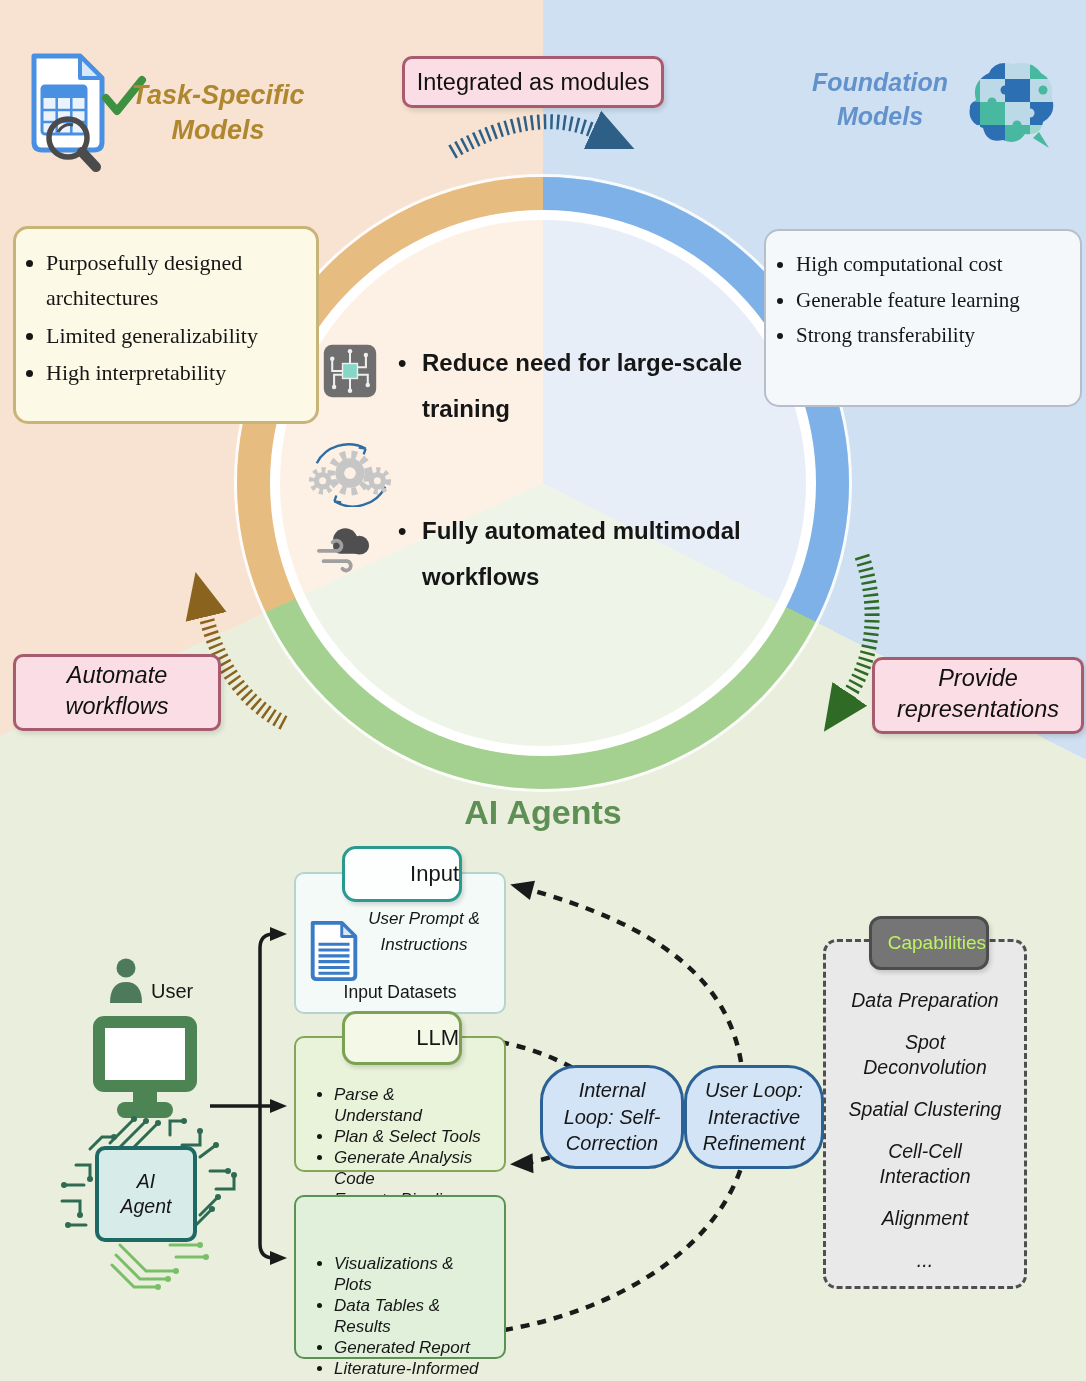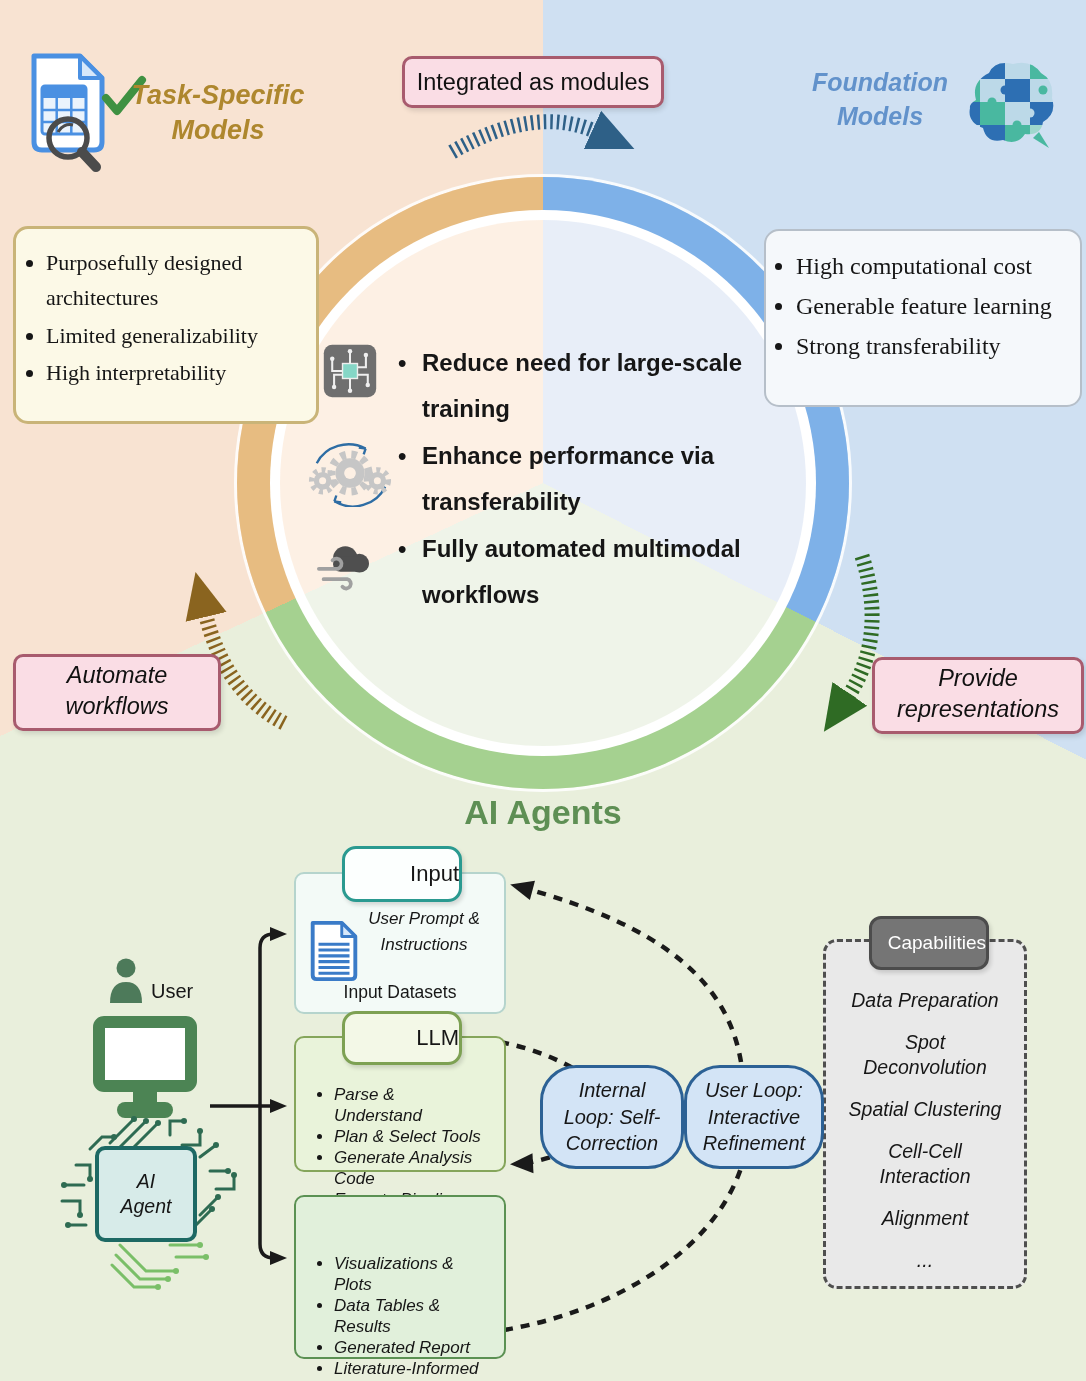--- a/index.html
+++ b/index.html
@@ -32,21 +32,21 @@
   .pink.integrated{left:402px;top:56px;width:256px;height:46px;line-height:46px;}
   .pink.automate{left:13px;top:654px;width:202px;height:68px;line-height:1.32;padding-top:3px;}
   .pink.provide{left:872px;top:657px;width:206px;height:68px;line-height:1.32;padding-top:3px;}
   
   .card{position:absolute;border-radius:15px;z-index:10;font-family:Liberation Serif, serif;}
   .card ul{margin:0;padding:14px 8px 12px 30px;}
   .card li{margin:3px 0;}
   .card.ts{left:13px;top:226px;width:300px;height:192px;background:#fcf9e7;border:3px solid #c9b478;
     font-size:22px;line-height:1.58;}
   .card.fm{left:764px;top:229px;width:314px;height:174px;background:#f5f8fb;border:2.5px solid #b6bfc9;
-    font-size:24px;line-height:1.55;}
+    font-size:21px;line-height:1.55;}
   
   .center-list{position:absolute;left:302px;top:340px;width:500px;z-index:10;}
   .c-row{display:flex;align-items:flex-start;margin-bottom:1px;}
   .c-icon{width:96px;display:flex;justify-content:center;flex:0 0 96px;}
   .c-text{position:relative;width:372px;font-size:24px;line-height:46px;margin-left:24px;font-weight:bold;}
   .c-text::before{content:"\2022";position:absolute;left:-24px;top:0;}
   .c-row:nth-child(1) .c-icon{margin-top:2px;}
   .c-row:nth-child(2) .c-icon{margin-top:8px;}
   .c-row:nth-child(3) .c-icon{margin-top:12px;}
   
@@ -63,21 +63,21 @@
   .box.llm ul,.box.outputs ul{margin:16px;padding:30px 2px 4px 22px;font-size:17px;line-height:1.24;font-style:italic;}
   .box.outputs ul{padding-top:40px;}
   .tab.outputs{left:342px;top:1167px;width:114px;height:58px;font-size:20px;line-height:1.3;padding-top:5px;
     background:#e4f2de;border:3.5px solid #3b7c3b;}
   .box.outputs{left:294px;top:1195px;width:208px;height:160px;background:#e1f0db;border:2.5px solid #5b9153;}
   .pill{position:absolute;border-radius:36px;background:#d3e4f6;border:3.5px solid #2c6195;
     text-align:center;font-size:20px;line-height:1.32;z-index:12;display:flex;align-items:center;justify-content:center;}
   .pill.internal{left:540px;top:1065px;width:138px;height:98px;}
   .pill.user{left:684px;top:1065px;width:134px;height:98px;}
   .tab.capabilities{left:869px;top:916px;width:114px;height:48px;line-height:48px;font-size:19px;
-    background:#757575;border:3px solid #4c4c4c;color:#ffffff;border-radius:12px;}
+    background:#757575;border:3px solid #4c4c4c;color:#bef264;border-radius:12px;}
   .box.capabilities{left:823px;top:939px;width:198px;height:344px;background:#e9e9e9;
     border:3px dashed #4f4f4f;border-radius:14px;}
   .cap-item{margin:0 0 17px 0;text-align:center;font-size:19.5px;line-height:1.28;}
   .cap-list{padding-top:46px;}
   
   .user-label{position:absolute;left:151px;top:980px;font-size:20px;z-index:10;}
   .agent-box{position:absolute;left:95px;top:1146px;width:94px;height:88px;background:#d7ebe9;
     border:4px solid #1d6964;border-radius:10px;z-index:12;display:flex;align-items:center;justify-content:center;
     text-align:center;font-size:19.5px;line-height:1.3;}
   .abs{position:absolute;}
@@ -232,21 +232,20 @@
           <circle cx="16" cy="40" r="9" fill="#c6c6c6"></circle>
             <circle cx="16" cy="40" r="3.6" fill="#fdf0e4"></circle>
           <circle cx="72" cy="40" r="11" fill="none" stroke="#c6c6c6" stroke-width="6" stroke-dasharray="4 4.4"></circle>
           <circle cx="72" cy="40" r="9" fill="#c6c6c6"></circle>
             <circle cx="72" cy="40" r="3.6" fill="#fdf0e4"></circle>
           <circle cx="44" cy="32" r="19" fill="none" stroke="#c6c6c6" stroke-width="8" stroke-dasharray="5.5 5.8"></circle>
           <circle cx="44" cy="32" r="15" fill="#c6c6c6"></circle>
             <circle cx="44" cy="32" r="6" fill="#fdf0e4"></circle>
         </svg>
       </div>
-      <div class="c-text">Enhance performance via transferability</div>
     </div>
     <div class="c-row">
       <div class="c-icon">
         <svg width="66" height="56" viewBox="0 0 70 56">
           <circle cx="30" cy="20" r="13" fill="#4f4f4f"></circle>
           <circle cx="45" cy="25" r="10" fill="#4f4f4f"></circle>
           <rect x="17" y="18" width="38" height="16" rx="8" fill="#4f4f4f"></rect>
           <path d="M2 31 h20 a5.5 5.5 0 1 0 -5.5 -9" fill="none" stroke="#a0a0a0" stroke-width="4" stroke-linecap="round"></path>
           <path d="M7 42 h25 a5 5 0 1 1 -5 8" fill="none" stroke="#a0a0a0" stroke-width="4" stroke-linecap="round"></path>
         </svg>

